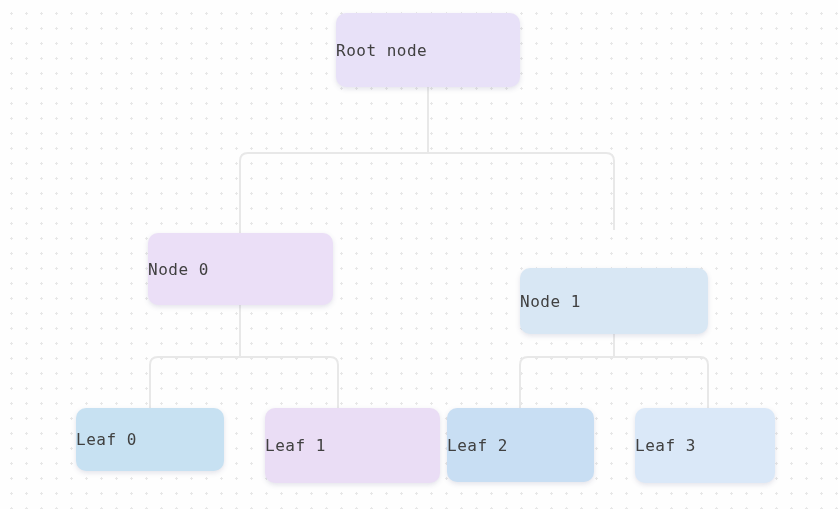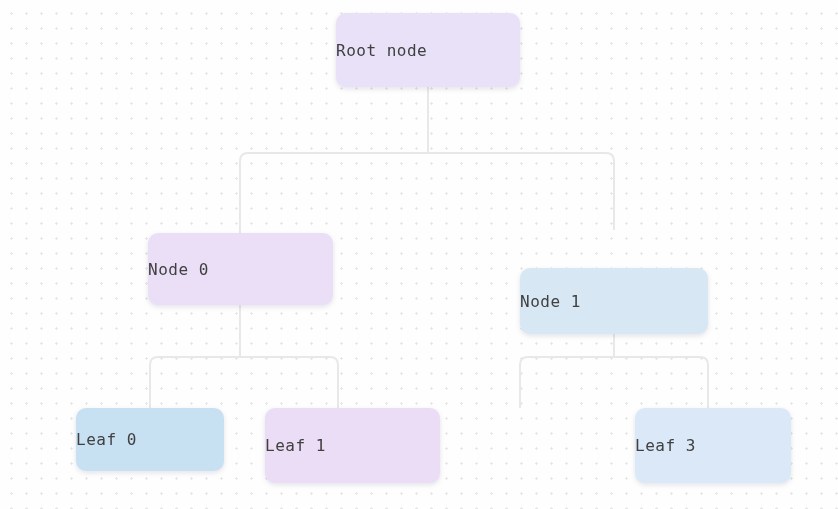--- a/index.html
+++ b/index.html
@@ -49,21 +49,21 @@
 
   .node span { white-space: nowrap; }
 
   
   .n-root  { left: 336px; top: 13px;  width: 184px; height: 74px; }
   .n-node0 { left: 148px; top: 233px; width: 185px; height: 72px; }
   .n-node1 { left: 520px; top: 230px; width: 188px; height: 66px; margin-top: 38px; }
   .n-leaf0 { left: 76px;  top: 408px; width: 148px; height: 63px; }
   .n-leaf1 { left: 265px; top: 408px; width: 175px; height: 75px; }
   .n-leaf2 { left: 447px; top: 408px; width: 147px; height: 74px; }
-  .n-leaf3 { left: 635px; top: 408px; width: 156px; height: 75px; }
+  .n-leaf3 { left: 635px; top: 408px; width: 140px; height: 75px; }
 </style>
 </head>
 <body>
 
 <div class="canvas">
 
   <svg class="edges" viewBox="0 0 838 509" aria-hidden="true">
 
     <path d="M428 87 V153"></path>
     <path d="M240 233 V161 Q240 153 248 153 H606 Q614 153 614 161 V230"></path>
@@ -88,18 +88,21 @@
   </div>
 
   <div class="node n-leaf0" style="background-color: rgb(199, 225, 242);">
     <span>Leaf 0</span>
   </div>
 
   <div class="node n-leaf1" style="background-color: rgb(234, 221, 245);">
     <span>Leaf 1</span>
   </div>
 
+  <div class="node n-leaf2" style="background-color: rgb(200, 222, 243);">
+    <span>Leaf 2</span>
+  </div>
 
   <div class="node n-leaf3" style="background-color: rgb(218, 232, 248);">
     <span>Leaf 3</span>
   </div>
 
 </div>
 
 </body></html>

